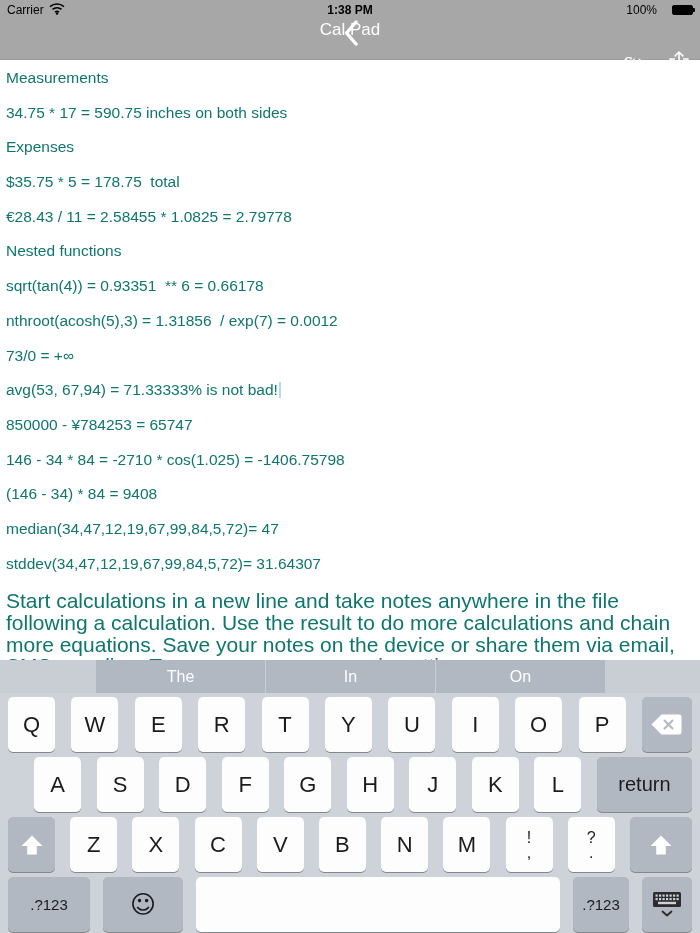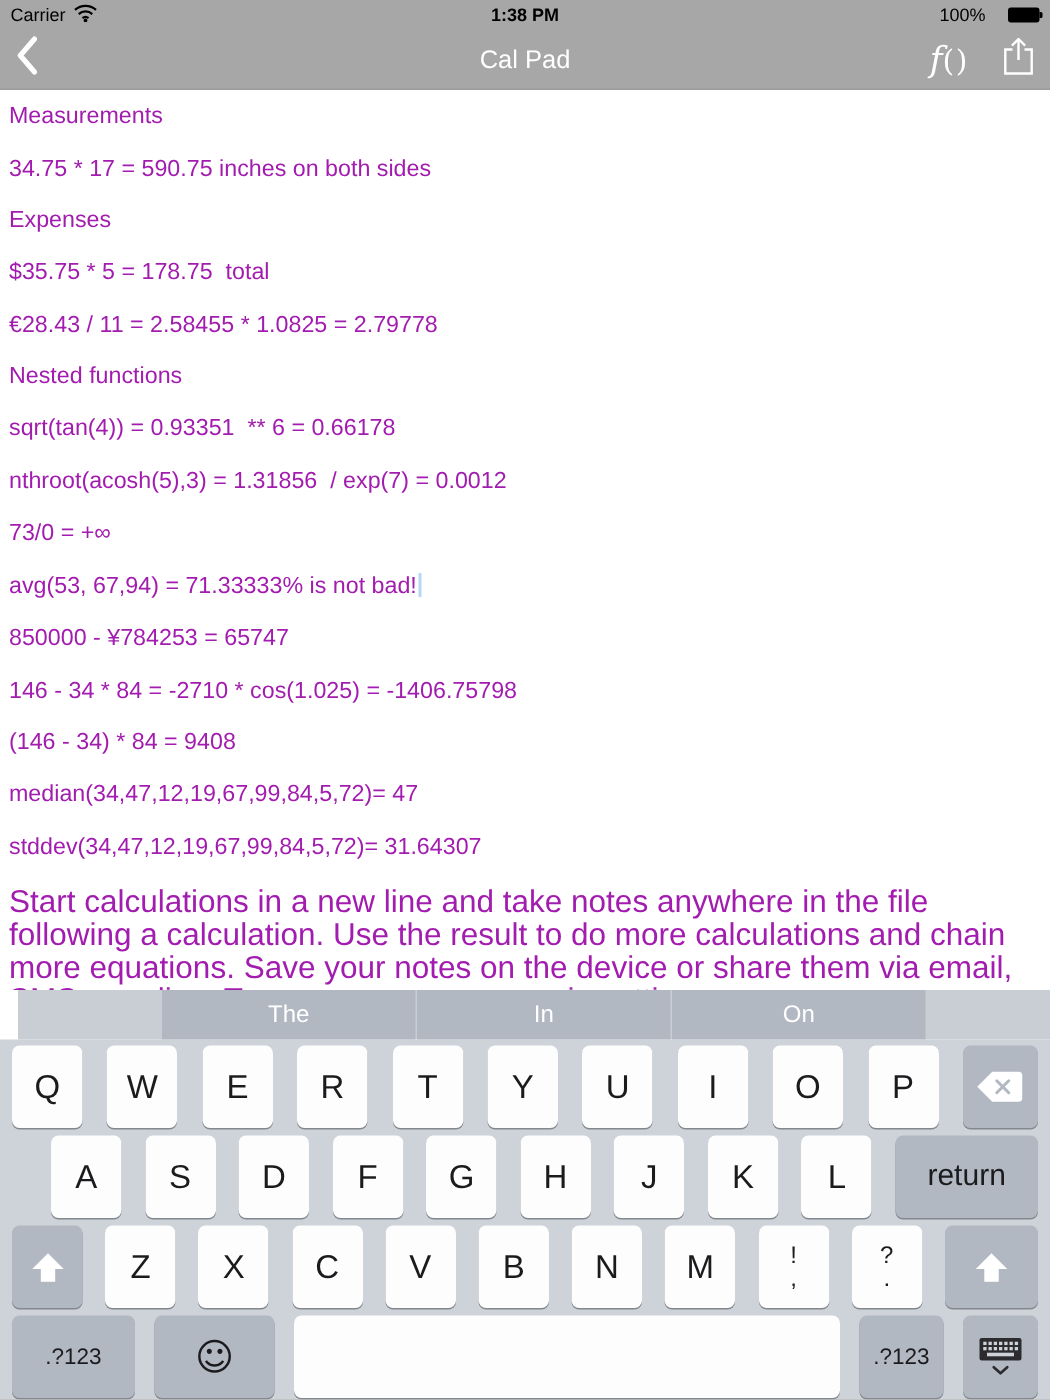--- a/index.html
+++ b/index.html
@@ -7,37 +7,37 @@
   .screen{width:700px;height:933px;margin:0 auto;background:#fff;position:relative;overflow:hidden;display:flex;flex-direction:column;}
 
   
   .header{background:#a7a7a7;flex:0 0 auto;}
   .statusbar{height:20px;display:flex;align-items:center;justify-content:space-between;padding:0 7px;font-size:12px;color:#000;}
   .sb-left{display:flex;align-items:center;gap:5px;}
   .sb-right{display:flex;align-items:center;gap:15px;}
   .sb-time{position:absolute;left:0;right:0;text-align:center;font-weight:bold;font-size:12px;pointer-events:none;}
   .battery{width:21px;height:10px;border:1px solid #000;border-radius:2px;position:relative;background:#000;box-sizing:border-box;}
   .battery:after{content:"";position:absolute;right:-3px;top:2px;width:2px;height:4px;background:#000;border-radius:0 1px 1px 0;}
-  .navbar{height:40px;display:flex;align-items:center;position:relative;padding:0 10px;border-bottom:1px solid #9b9b9b;box-sizing:border-box;}
+  .navbar{height:40px;display:flex;align-items:center;position:relative;padding:0 10px;border-bottom:1px solid #9b9b9b;box-sizing:border-box;flex-direction:column;}
   .nav-title{position:absolute;left:0;right:0;text-align:center;color:#fff;font-size:17px;pointer-events:none;}
   .nav-right{margin-left:auto;display:flex;align-items:center;gap:22px;}
   .back-btn{display:flex;align-items:center;cursor:pointer;}
   .fn-btn{color:#fff;font-size:23px;cursor:pointer;font-family:"DejaVu Serif","Liberation Serif",serif;}
   .fn-btn .f{font-style:italic;}
   .fn-btn .parens{font-size:20px;letter-spacing:1px;}
   .share-btn{cursor:pointer;display:flex;align-items:center;}
 
   
-  .content{flex:1 1 auto;background:#fff;padding:10px 8px 0 6px;overflow:hidden;color:#a21caf;}
+  .content{flex:1 1 auto;background:#fff;padding:10px 8px 0 6px;overflow:hidden;color:#0f766e;}
   .note-line{font-size:15.5px;line-height:16px;margin:0 0 18.7px 0;white-space:pre-wrap;}
   .cursor{display:inline-block;width:2px;height:16px;background:#b5d8f6;vertical-align:-3px;margin-left:1px;}
   .note-paragraph{font-size:21px;line-height:21.7px;margin:0;white-space:pre-wrap;}
 
   
-  .suggestions{height:33px;background:#c9cdd4;display:flex;flex:0 0 auto;margin-left:12px;}
+  .suggestions{height:33px;background:#c9cdd4;display:flex;flex:0 0 auto;}
   .sugg-spacer-l{width:96px;}
   .sugg-btn{width:169px;margin-right:1px;background:#b2b8c2;color:#fff;font-size:16px;display:flex;align-items:center;justify-content:center;cursor:pointer;}
   .sugg-btn:last-of-type{margin-right:0;}
 
   
   .keyboard{height:240px;background:#ced2d9;flex:0 0 auto;box-sizing:border-box;padding:4px 8px 0 8px;}
   .kb-row{display:flex;justify-content:space-between;height:55px;margin-bottom:5px;}
   .kb-row.row-2{padding-left:26px;}
   .key{height:55px;border-radius:5px;box-shadow:0 1px 0 rgba(70,74,80,.55);display:flex;flex-direction:column;align-items:center;justify-content:center;font-size:22px;color:#1b1b1d;cursor:pointer;box-sizing:border-box;user-select:none;}
   .key.light{background:#fdfdfe;}

